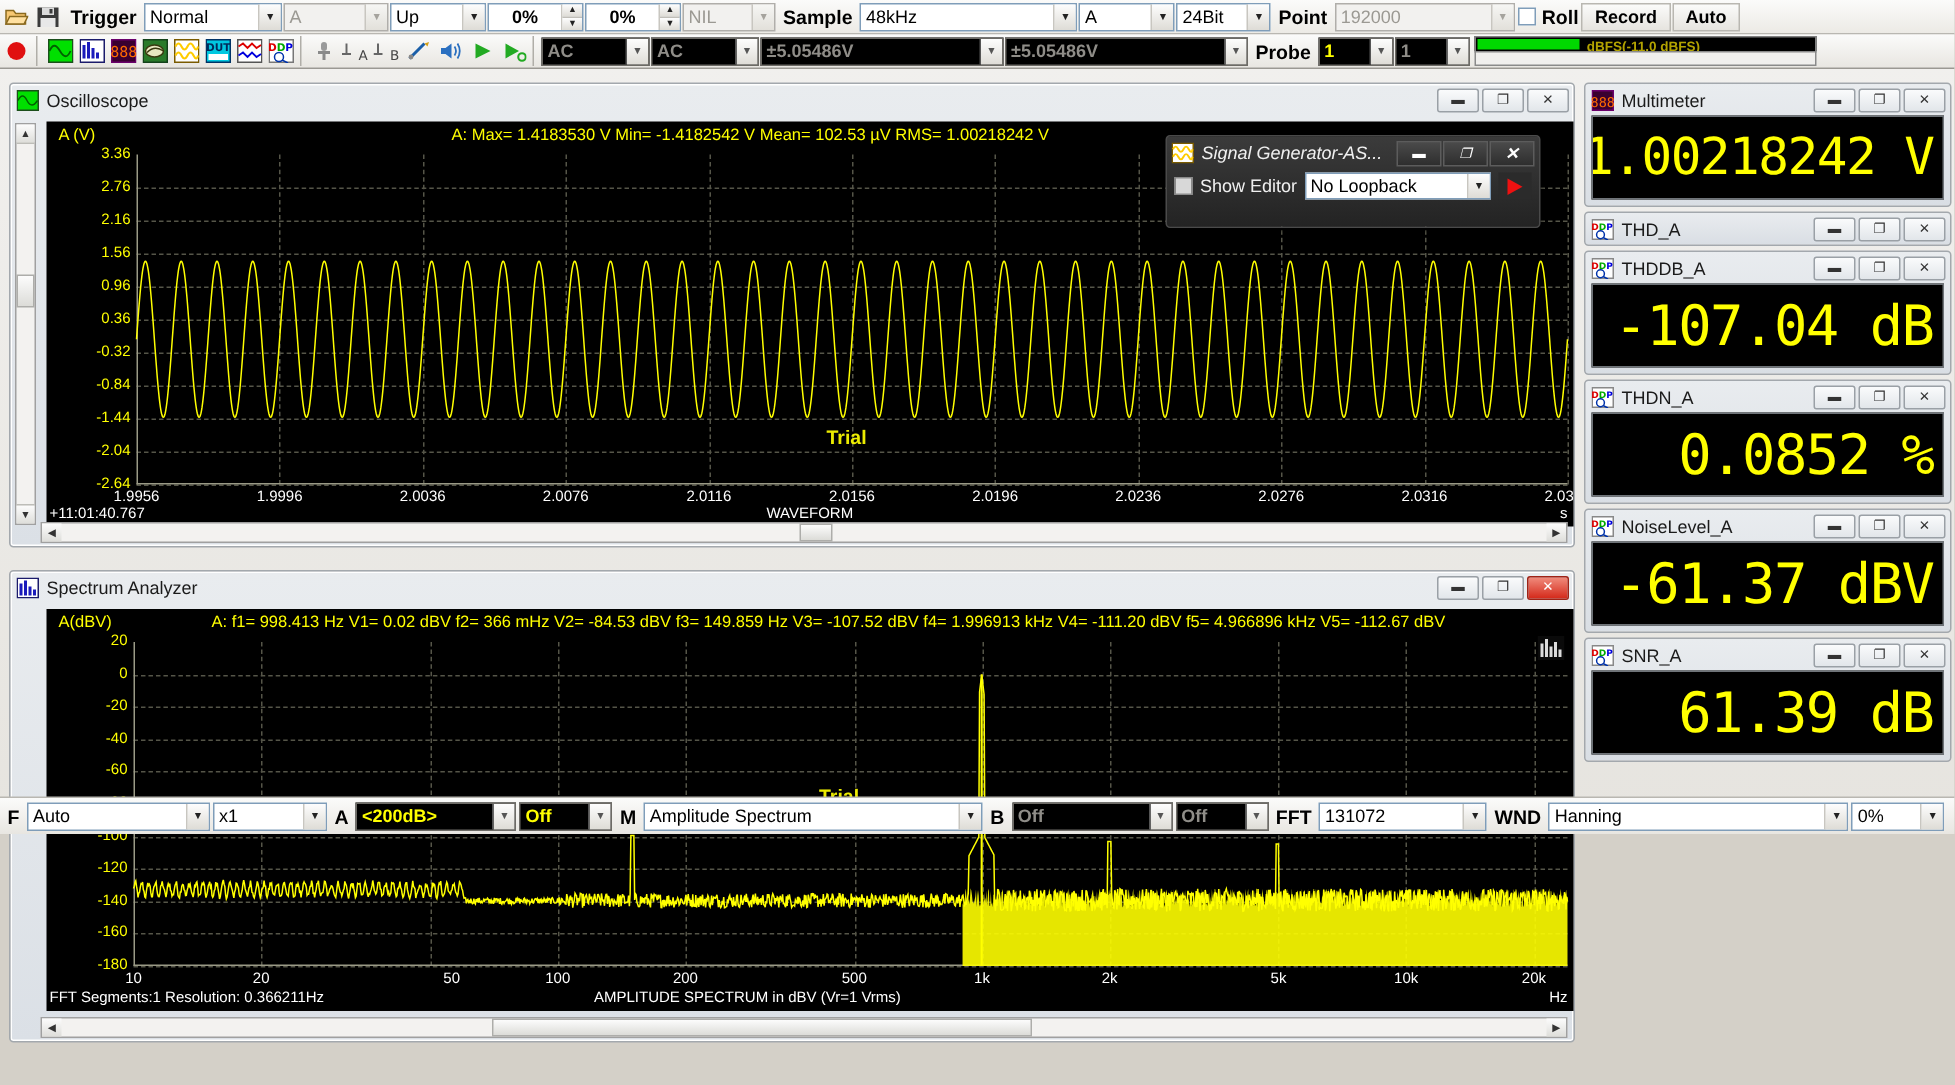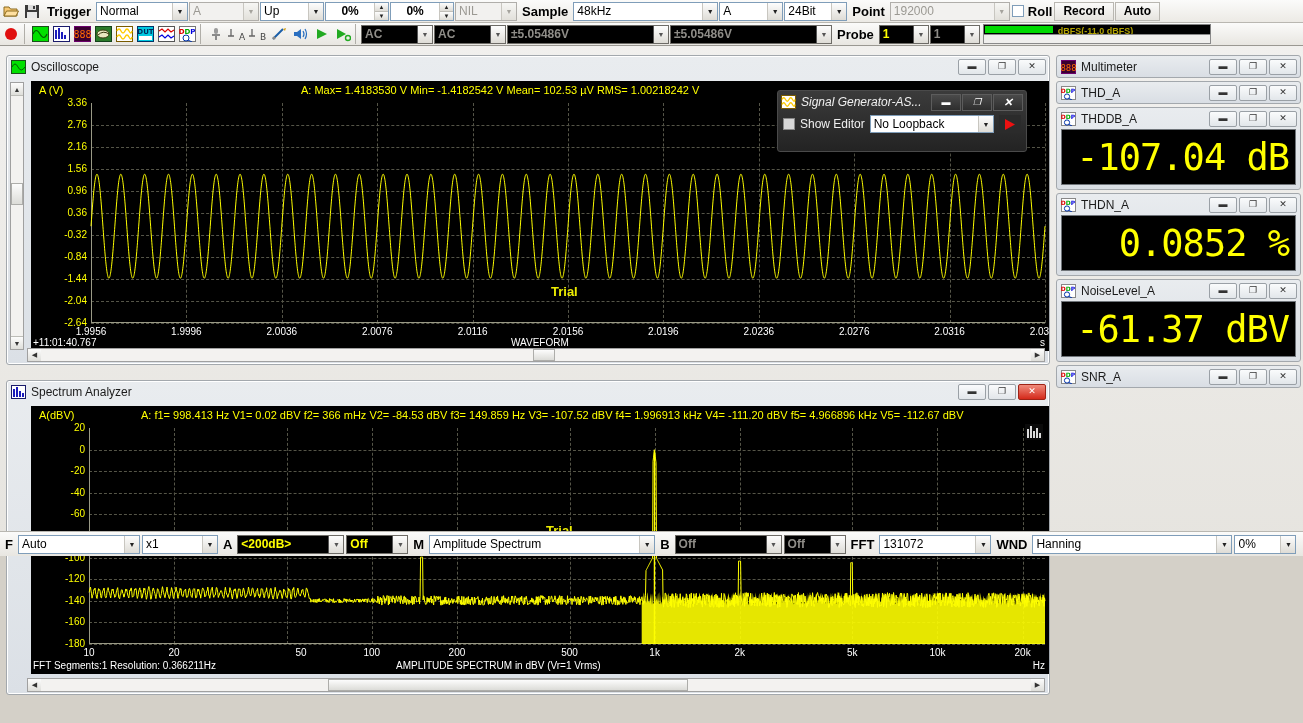--- a/index.html
+++ b/index.html
@@ -688,20 +688,23 @@
               <text x="7.5" y="11" font-size="9" fill="#ff6a00" text-anchor="middle" font-family="DejaVu Sans Mono, monospace">888</text>
             </svg>
           </span>
           <span class="wt-text">Multimeter</span>
           <span class="wbtns">
             <span class="wbtn">▬</span>
             <span class="wbtn">❐</span>
             <span class="wbtn">✕</span>
           </span>
         </div>
+        <div class="meter-display">
+          <span class="meter-value small">1.00218242 V</span>
+        </div>
       </div>
       <div class="meter-win">
         <div class="win-title">
           <span class="wt-ico">
             <svg width="15" height="14" viewBox="0 0 15 14">
               <rect x="0.5" y="0.5" width="14" height="13" fill="#ffffff" stroke="#888"></rect>
               <text x="7" y="7" font-size="6" text-anchor="middle" font-weight="bold" font-family="DejaVu Sans, sans-serif"><tspan fill="#d00">D</tspan><tspan fill="#0a0">D</tspan><tspan fill="#00d">P</tspan></text>
               <circle cx="6" cy="10.5" r="2.6" fill="none" stroke="#0033aa"></circle>
               <line x1="8" y1="12.5" x2="11" y2="14" stroke="#0033aa"></line>
             </svg>
@@ -787,20 +790,23 @@
               <line x1="8" y1="12.5" x2="11" y2="14" stroke="#0033aa"></line>
             </svg>
           </span>
           <span class="wt-text">SNR_A</span>
           <span class="wbtns">
             <span class="wbtn">▬</span>
             <span class="wbtn">❐</span>
             <span class="wbtn">✕</span>
           </span>
         </div>
+        <div class="meter-display">
+          <span class="meter-value">61.39 dB</span>
+        </div>
       </div>
     </div>
 
   <div class="statusbar">
     <span class="sb-label">F</span>
     <div class="combo" style="width:122px">
       <span class="cval">Auto</span>
       <span class="carrow">▼</span>
     </div>
     <div class="combo" style="width:76px">

